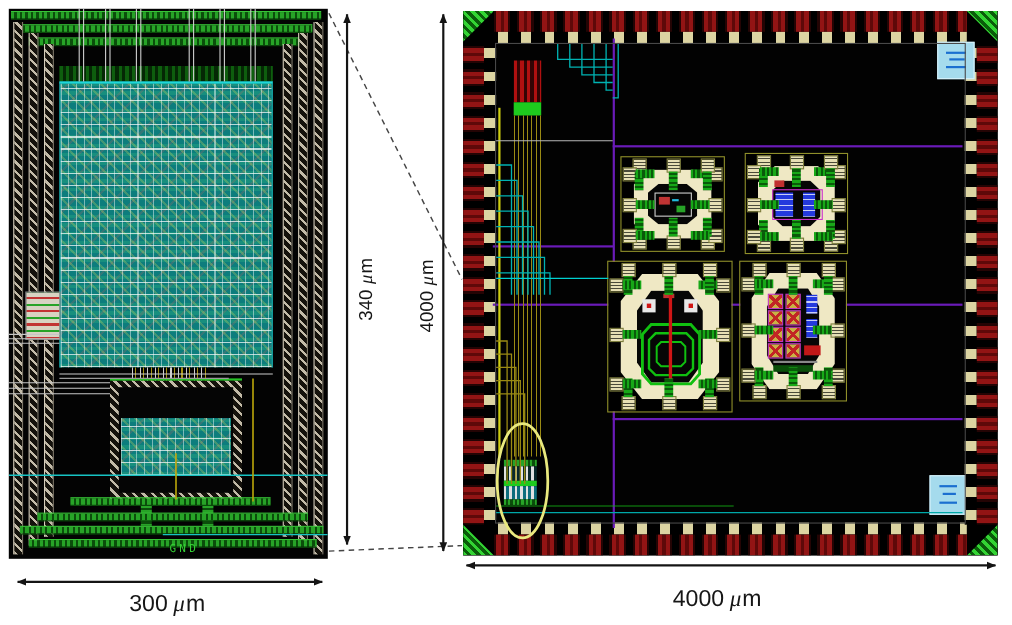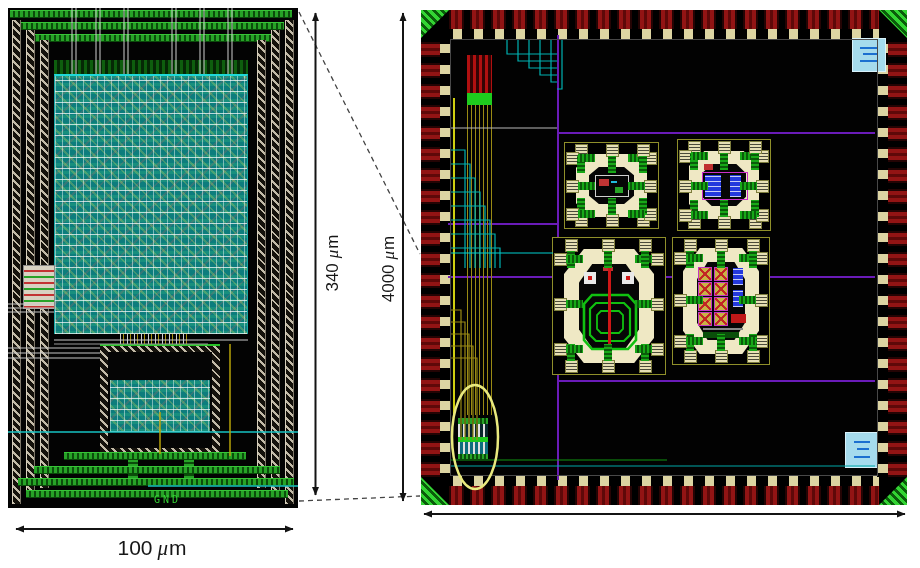--- a/index.html
+++ b/index.html
@@ -359,15 +359,18 @@
     <line x1="424" y1="514" x2="905" y2="514" stroke="#141414" stroke-width="2" marker-start="url(#ah)" marker-end="url(#ah)"></line>
   </svg>
 
   <div class="dim vert" style="left:293px;top:252px;">
     <span class="value">340</span><span class="mu">μ</span><span class="unit">m</span>
   </div>
   <div class="dim vert" style="left:349px;top:258px;">
     <span class="value">4000</span><span class="mu">μ</span><span class="unit">m</span>
   </div>
   <div class="dim horiz" style="left:90px;top:536px;width:124px;">
-    <span class="value">100</span><span class="mu">μ</span><span class="unit">m</span>
+    <span class="value">300</span><span class="mu">μ</span><span class="unit">m</span>
+  </div>
+  <div class="dim horiz" style="left:570px;top:532px;width:164px;">
+    <span class="value">4000</span><span class="mu">μ</span><span class="unit">m</span>
   </div>
 </div>
 
 </body></html>

